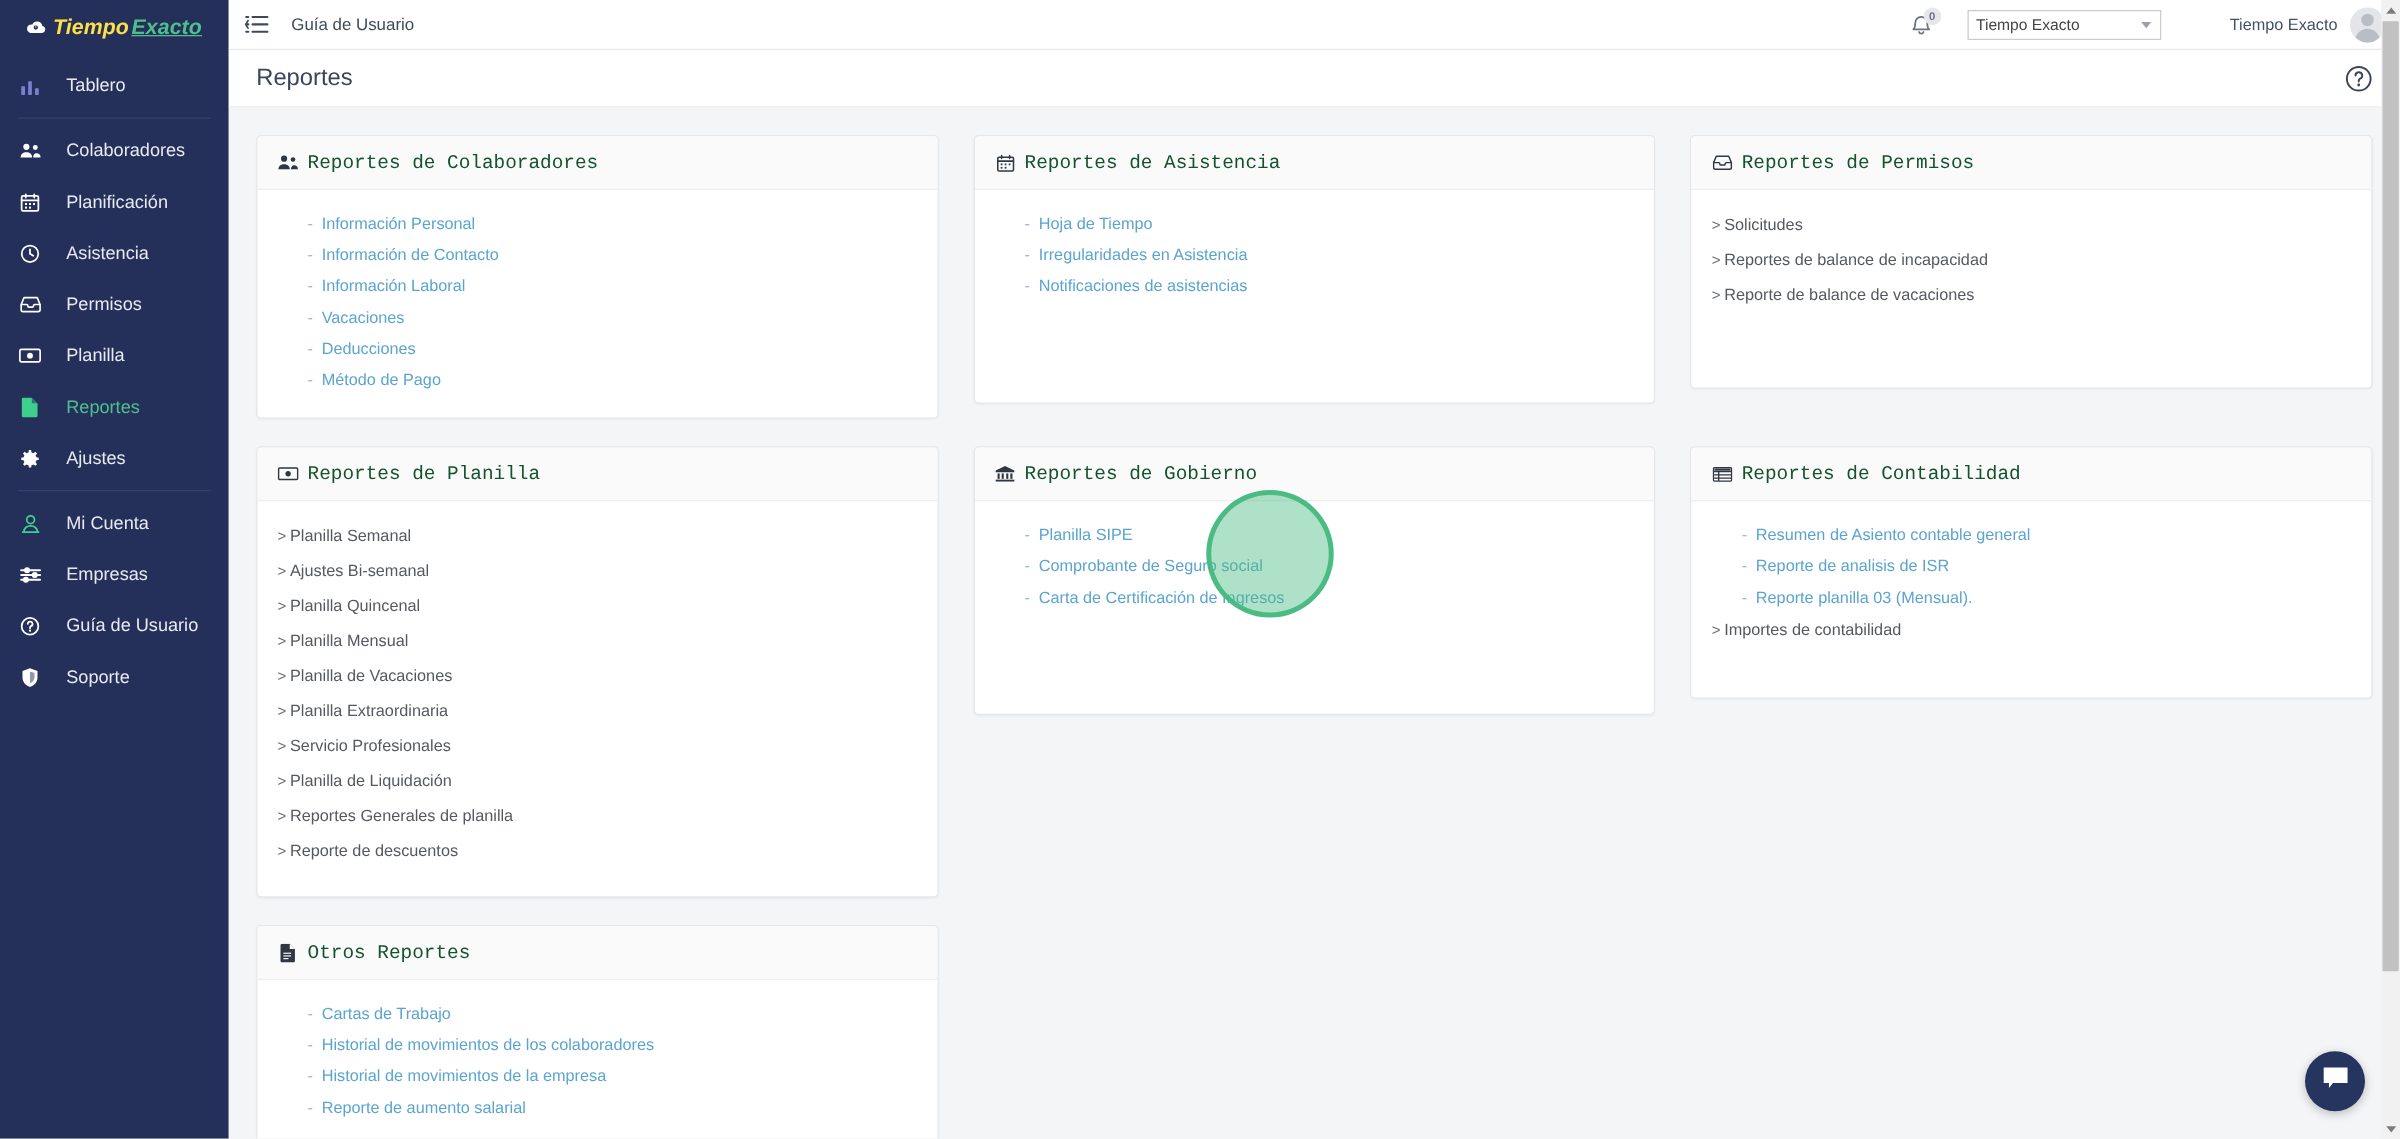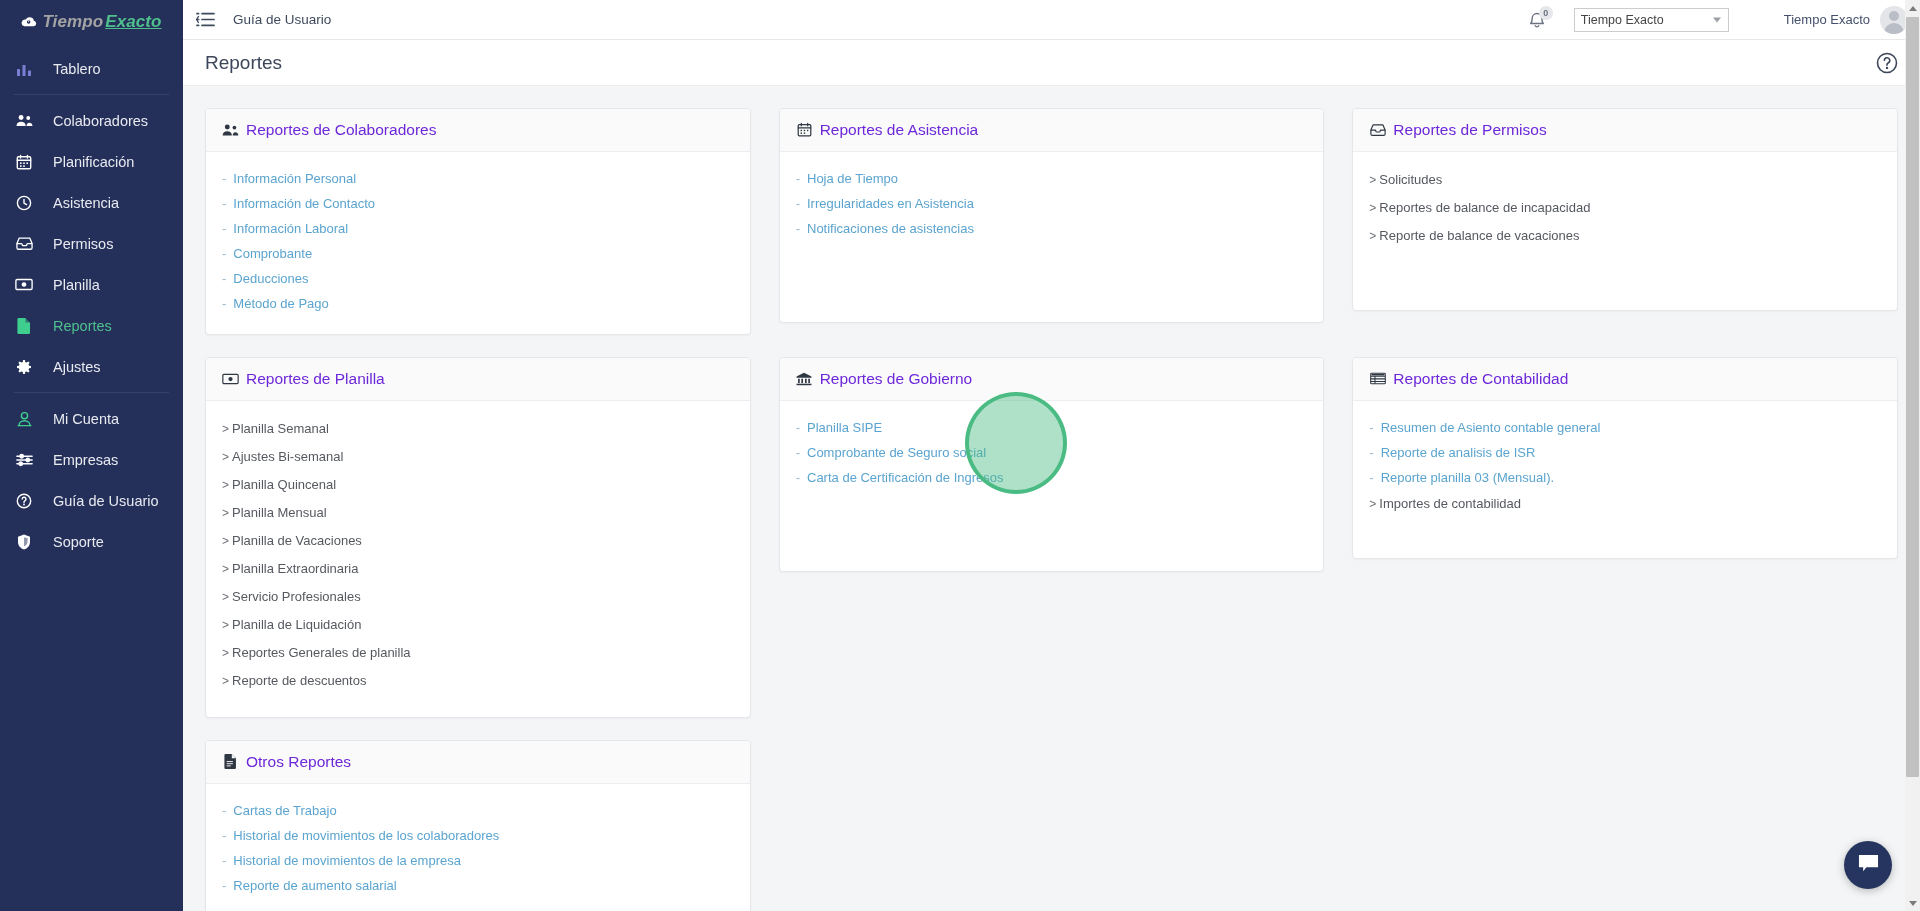--- a/index.html
+++ b/index.html
@@ -19,21 +19,21 @@
     flex: 0 0 183px;
     position: relative;
     overflow: hidden;
   }
   .brand {
     height: 44px; display: flex; align-items: center; justify-content: center;
     gap: 2px; color: #fff; font-size: 17px; font-weight: 700; font-style: italic;
     letter-spacing: .1px;
   }
   .brand .cloud { margin-right: 3px; display: inline-flex; align-items: center; }
-  .brand .b-tiempo { color: #a3a3a3; }
+  .brand .b-tiempo { color: #fde047; }
   .brand .b-exacto { color: #4fc08d; text-decoration: underline; }
 
   .nav { padding-top: 4px; }
   .nav-item {
     display: flex; align-items: center; height: 41px;
     padding-left: 15px; gap: 20px; cursor: pointer;
     color: #e8eaf0; font-size: 14.5px;
     text-decoration: none;
   }
   .nav-item .ico {
@@ -104,31 +104,31 @@
     align-items: start;
   }
 
   .card {
     background: #ffffff; border: 1px solid #e4e6ea; border-radius: 4px;
     box-shadow: 0 1px 2px rgba(0,0,0,.035);
     overflow: hidden;
   }
   .card-head {
     background: #fafafa; border-bottom: 1px solid #eceef0;
-    padding: 12px 16px 12px 16px; display: flex; align-items: flex-start; gap: 7px;
-    font-size: 15.5px; color: #6d28d9;
+    padding: 12px 16px 12px 16px; display: flex; align-items: center; gap: 7px;
+    font-size: 15.5px; color: #14532d; font-family: Liberation Mono, monospace;
   }
   .card-head .chico { width: 17px; height: 17px; display:inline-flex; align-items:center;
     justify-content:center; color:#2f3742; flex: 0 0 17px; }
   .card-body { padding: 14px 16px 18px 16px; }
   .card-body.tall { padding-bottom: 22px; }
 
   .rlink {
     display: block; font-size: 13px; color: #5ba4cf; text-decoration: none;
-    padding: 3px 0; line-height: 19px; cursor: pointer;
+    padding: 3px 0; line-height: 19px; cursor: pointer; margin-left: 24px;
   }
   .rlink .dash { color: #9bb9cc; margin-right: 7px; }
 
   .rplain {
     display: block; font-size: 13px; color: #55595f; padding: 4px 0;
     line-height: 19px; cursor: pointer;
   }
   .rplain .chev { color: #6c7077; margin-right: 3px; font-size: 12px; }
 
   
@@ -387,21 +387,21 @@
                   <path d="M.8 14.4c0-3 2.4-4.8 5.4-4.8s5.4 1.8 5.4 4.8z"></path>
                   <path d="M12.6 14.4c0-2.2 1.1-3.9 3.1-3.9 2 0 3.5 1.4 3.5 3.9z"></path>
                 </svg>
             </span>
             <span>Reportes de Colaboradores</span>
           </div>
           <div class="card-body">
             <a class="rlink"><span class="dash">-</span><span>Información Personal</span></a>
             <a class="rlink"><span class="dash">-</span><span>Información de Contacto</span></a>
             <a class="rlink"><span class="dash">-</span><span>Información Laboral</span></a>
-            <a class="rlink"><span class="dash">-</span><span>Comprobante</span></a>
+            <a class="rlink"><span class="dash">-</span><span>Vacaciones</span></a>
             <a class="rlink"><span class="dash">-</span><span>Deducciones</span></a>
             <a class="rlink"><span class="dash">-</span><span>Método de Pago</span></a>
           </div>
         </div>
 
         <div class="card">
           <div class="card-head">
             <span class="chico">
               <svg width="15" height="15" viewBox="0 0 16 16" fill="none" stroke="currentColor" stroke-width="1.3">
                   <rect x="1.3" y="2.9" width="13.4" height="11.8" rx="1.1"></rect>

